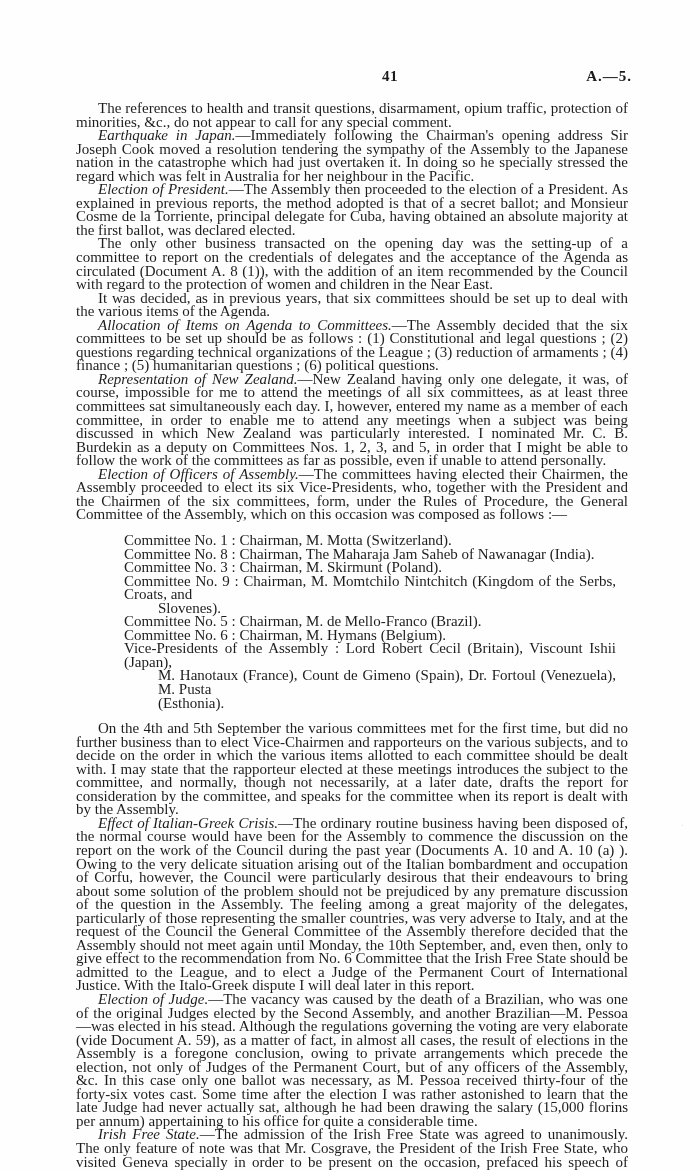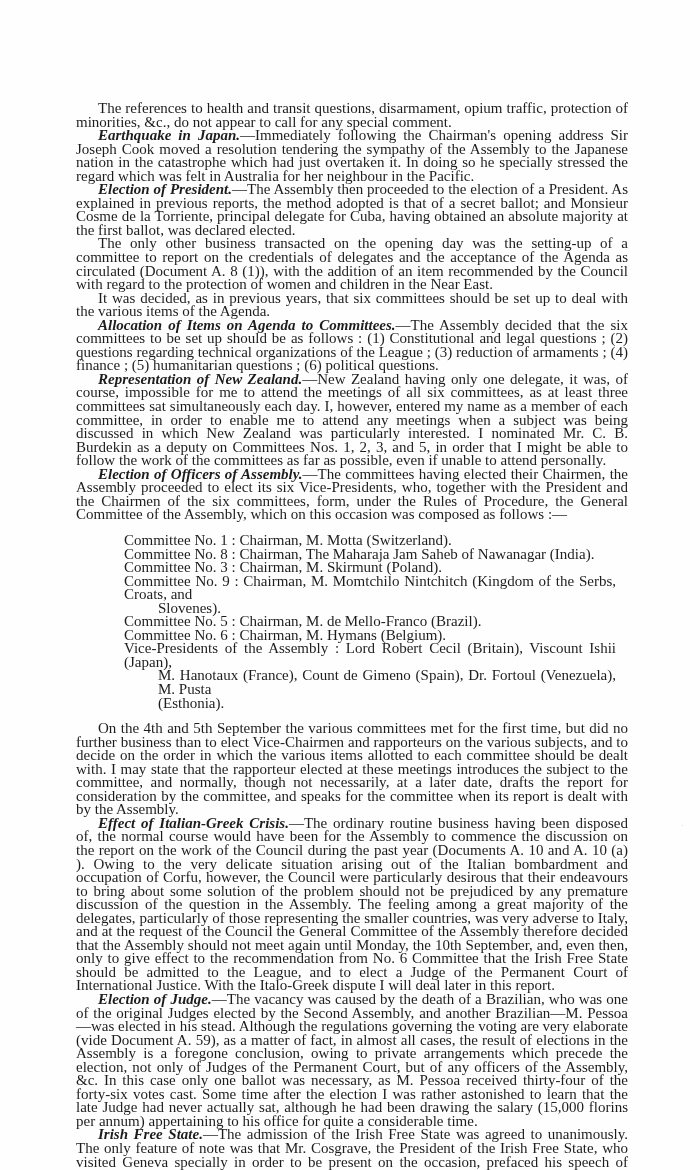--- a/index.html
+++ b/index.html
@@ -53,21 +53,21 @@
     font-size: 15px;
     line-height: 13.55px;
     text-align: justify;
     color: #1d1d1d;
   }
   p {
     margin: 0;
     text-indent: 22px;
     text-align: justify;
   }
-  .it { font-style: italic; font-weight: bold; }
+  .it { font-style: italic; }
   .committee-list {
     margin: 12px;
     padding: 0;
     list-style: none;
   }
   .committee-list li {
     padding-left: 36px;
     text-indent: 0;
   }
   .committee-list li .cont {
@@ -100,20 +100,24 @@
     top: 820px;
     font-size: 9px;
     color: #c9c9c9;
   }
 </style>
 </head>
 <body>
 
 <div class="page">
 
+  <div class="header">
+    <span class="page-number">41</span>
+    <span class="doc-code">A.—5.</span>
+  </div>
 
   <div class="body-text">
 
     <p><span>The references to health and transit questions, disarmament, opium traffic, protection of minorities, &amp;c., do not appear to call for any special comment.</span></p>
 
     <p><span class="it">Earthquake in Japan.</span><span>—Immediately following the Chairman's opening address Sir Joseph Cook moved a resolution tendering the sympathy of the Assembly to the Japanese nation in the catastrophe which had just overtaken it. In doing so he specially stressed the regard which was felt in Australia for her neighbour in the Pacific.</span></p>
 
     <p><span class="it">Election of President.</span><span>—The Assembly then proceeded to the election of a President. As explained in previous reports, the method adopted is that of a secret ballot; and Monsieur Cosme de la Torriente, principal delegate for Cuba, having obtained an absolute majority at the first ballot, was declared elected.</span></p>
 
     <p><span>The only other business transacted on the opening day was the setting-up of a committee to report on the credentials of delegates and the acceptance of the Agenda as circulated (Document A. 8 (1)), with the addition of an item recommended by the Council with regard to the protection of women and children in the Near East.</span></p>

